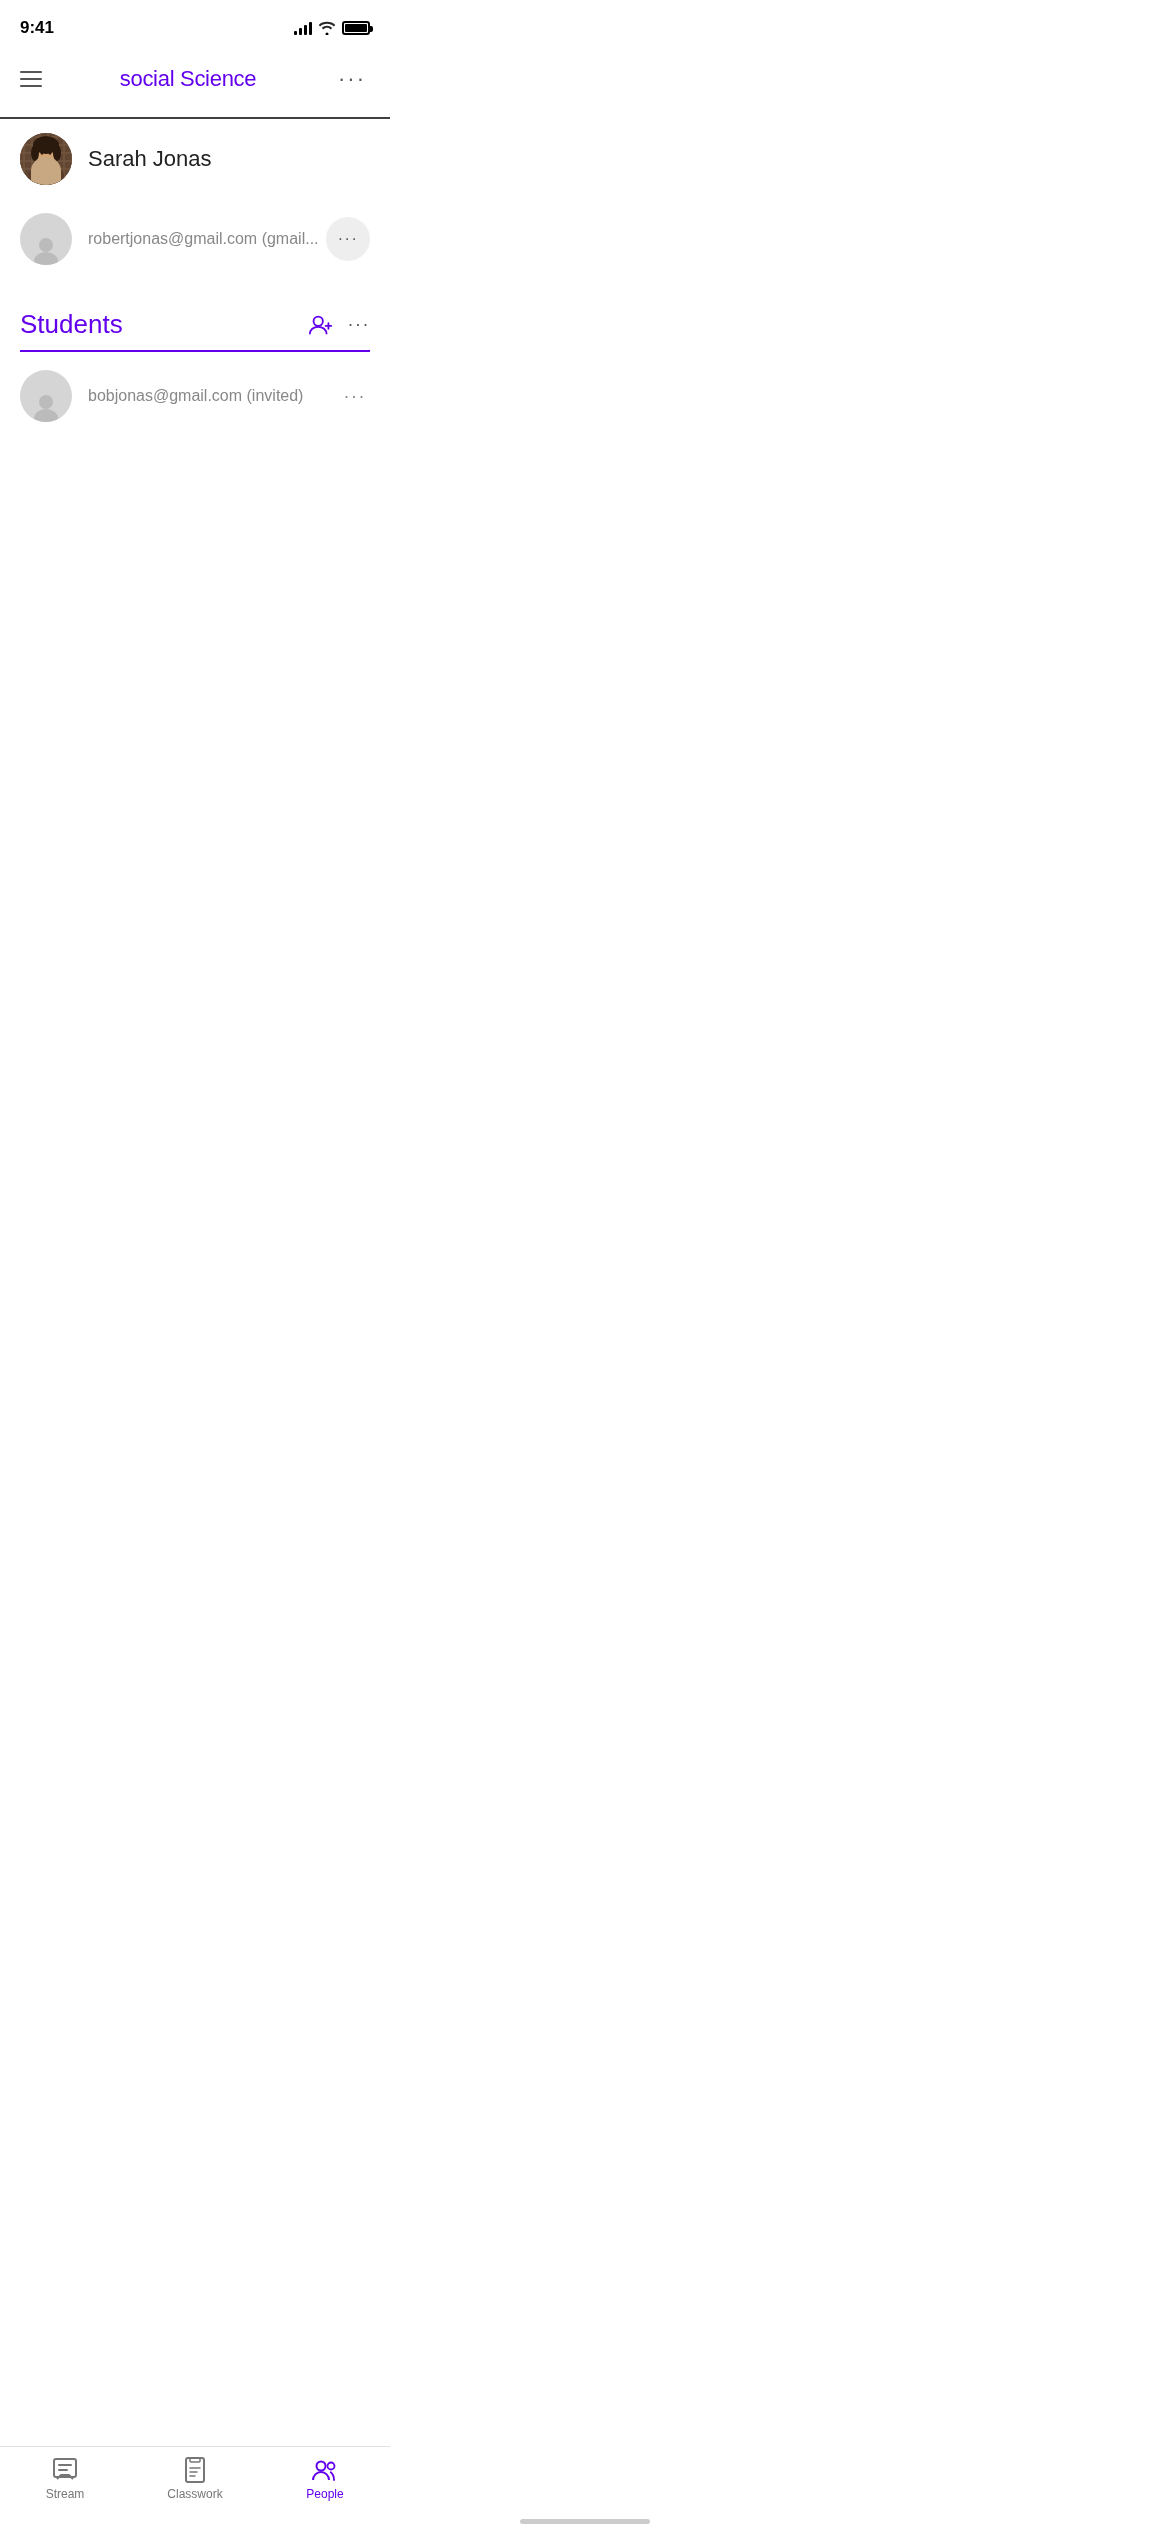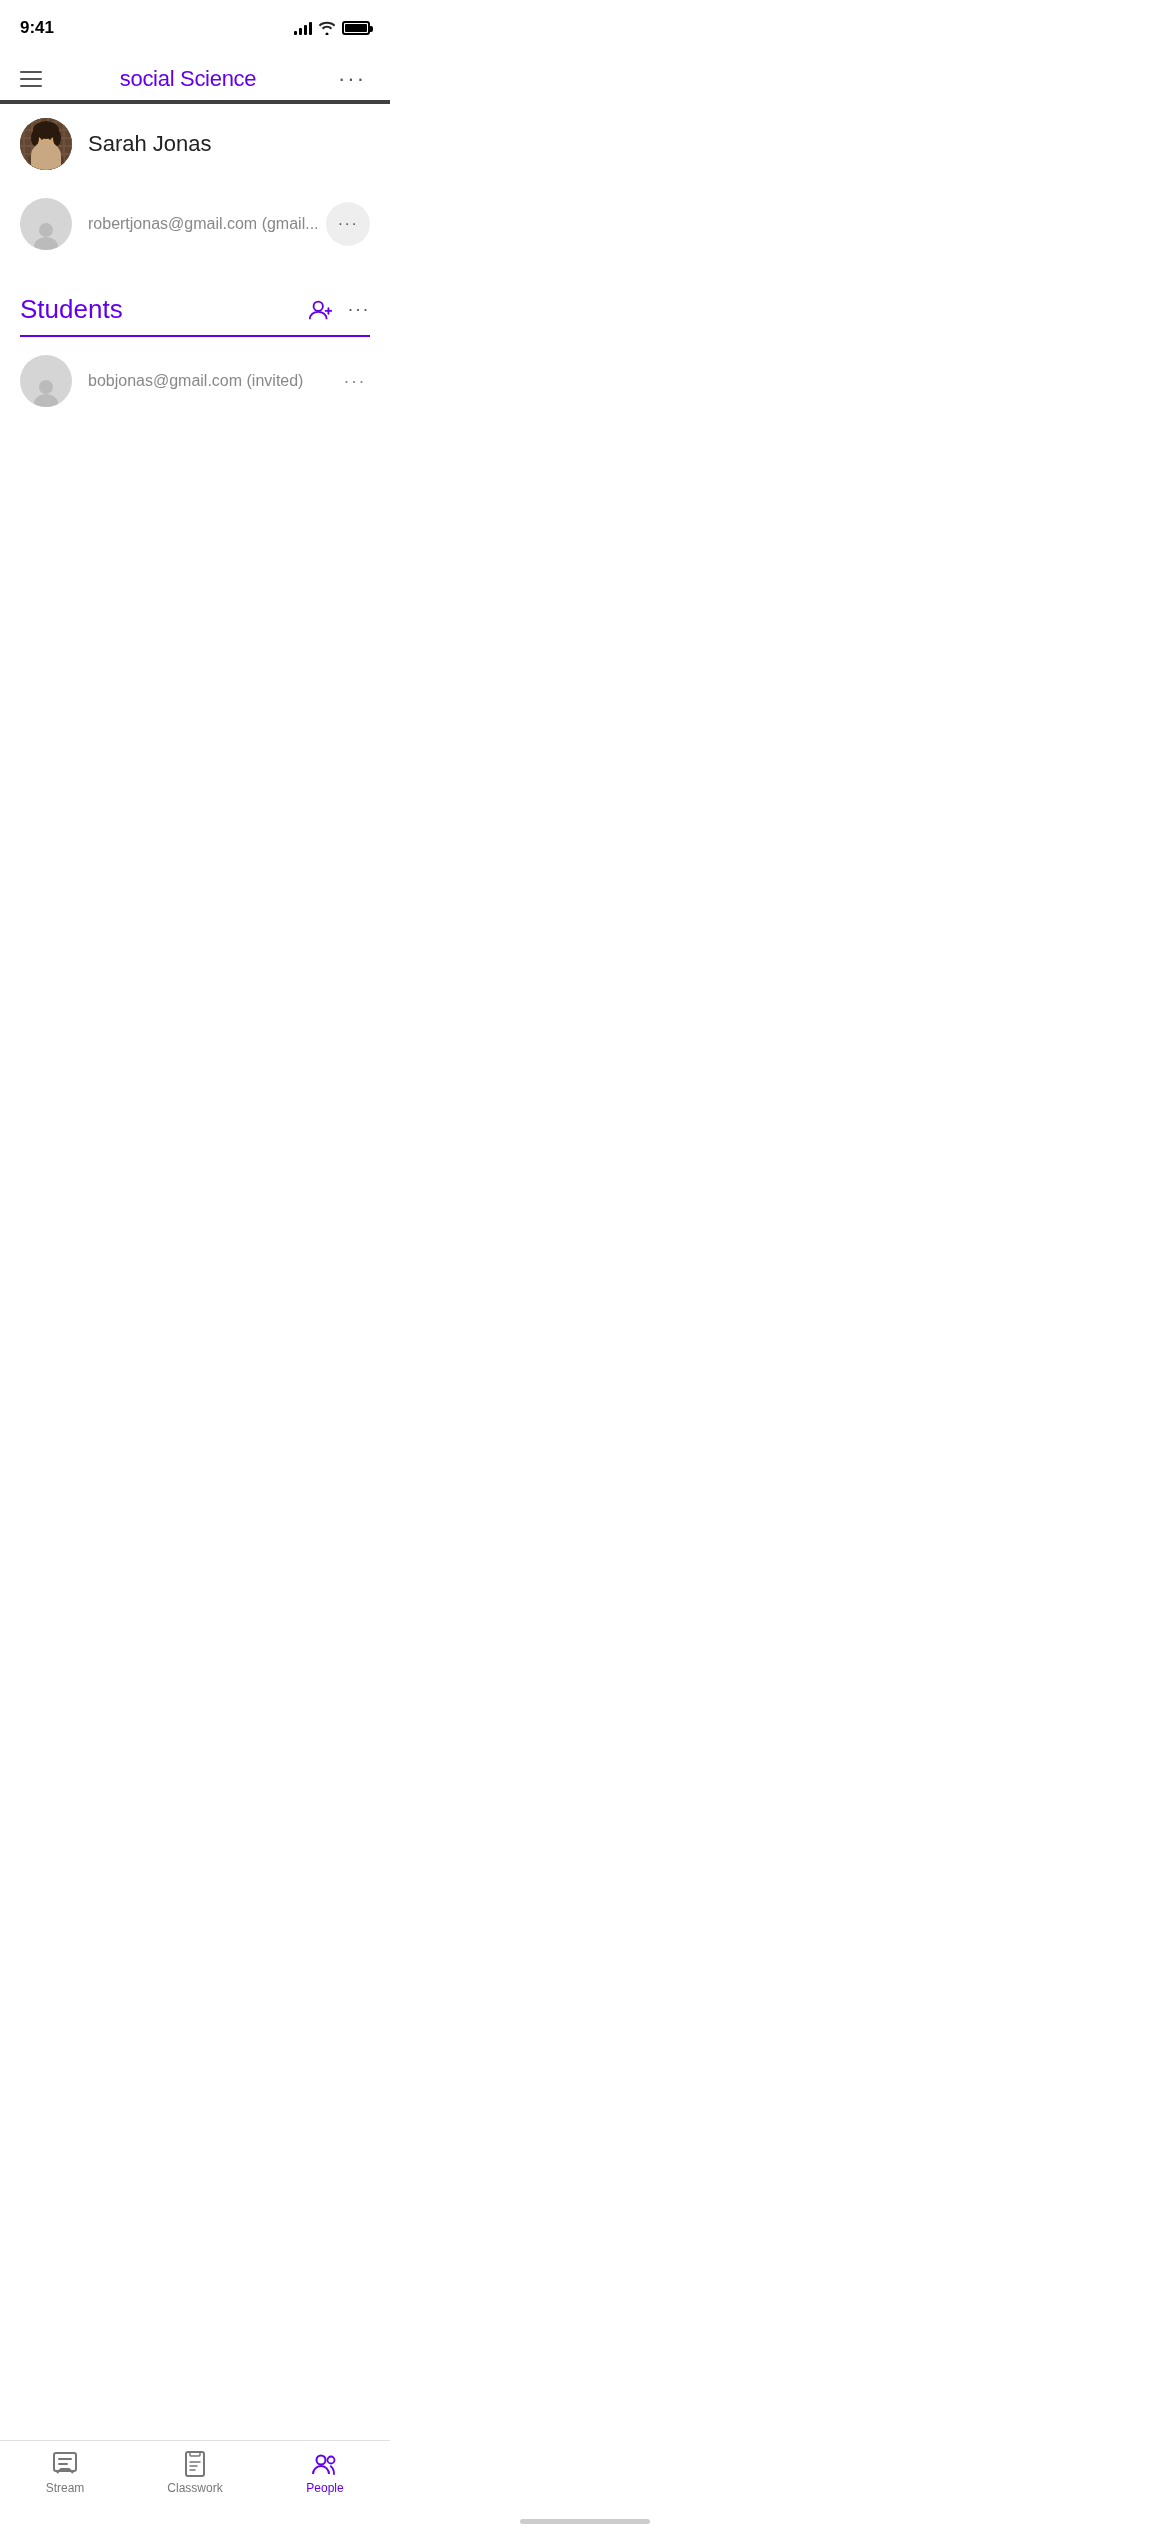--- a/index.html
+++ b/index.html
@@ -81,22 +81,22 @@
       right: 1px;
       background: #000;
       border-radius: 1px;
     }
 
     
     .header {
       display: flex;
       justify-content: space-between;
       align-items: center;
-      padding: 12px 20px 4px 20px;
-      border-bottom: 4px solid #404040;
+      padding: 12px 20px 21px 20px;
+      border-bottom: 2px solid #404040;
     }
 
     .hamburger-icon {
       display: flex;
       flex-direction: column;
       gap: 5px;
       cursor: pointer;
     }
 
     .hamburger-line {
@@ -243,21 +243,21 @@
       font-size: 18px;
       color: #888;
       letter-spacing: 1.5px;
       cursor: pointer;
       padding: 8px 4px;
     }
 
     
     .tab-bar {
       position: fixed;
-      bottom: 9px;
+      bottom: 3px;
       left: 0;
       width: 390px;
       background: #ffffff;
       border-top: 1px solid #e0e0e0;
       display: flex;
       justify-content: space-around;
       align-items: center;
       padding: 10px 0 28px 0;
       z-index: 100;
     }

